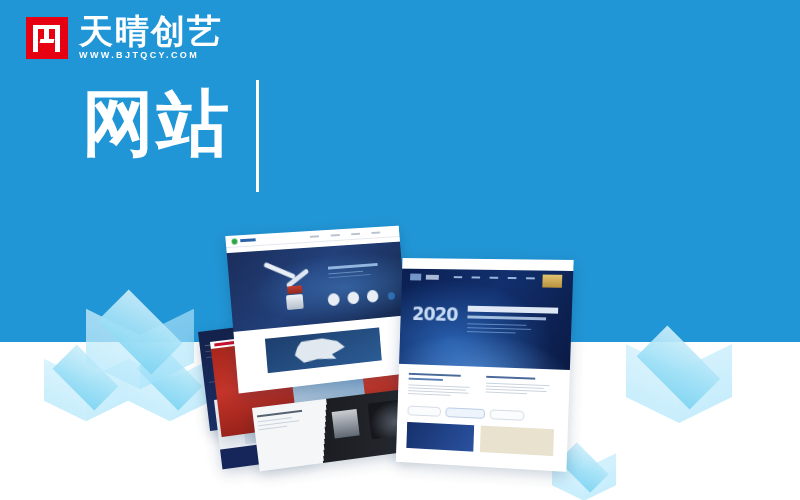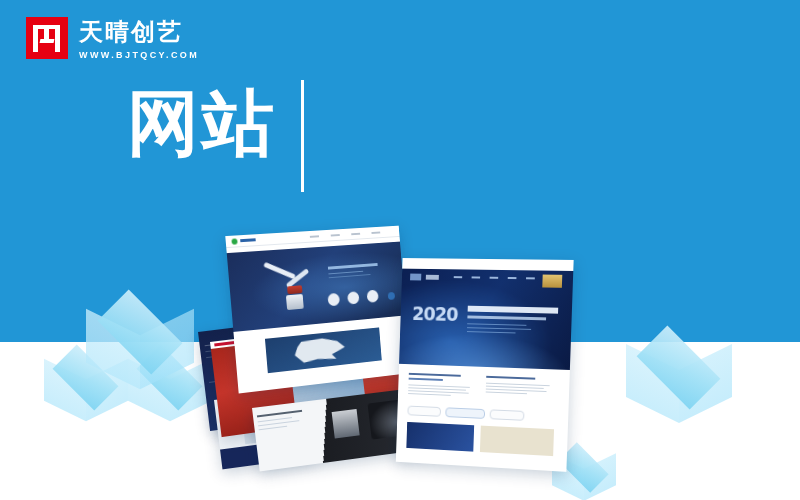--- a/index.html
+++ b/index.html
@@ -17,28 +17,28 @@
   
   .logo{position:absolute;left:26px;top:17px;display:flex;align-items:flex-start;}
   .logo-mark{width:42px;height:42px;background:#e60012;position:relative;flex:0 0 auto;}
   .logo-mark i{position:absolute;background:#ffffff;display:block;}
   .lm-a{left:7px;top:8px;width:5px;height:27px;}
   .lm-b{left:18px;top:8px;width:5px;height:18px;}
   .lm-c{left:29px;top:8px;width:5px;height:27px;}
   .lm-d{left:7px;top:8px;width:27px;height:4px;}
   .lm-e{left:14px;top:22px;width:14px;height:4px;transform:skewX(-12deg);}
   .logo-text{margin-left:11px;display:flex;flex-direction:column;justify-content:flex-start;}
-  .logo-cn{color:#ffffff;font-size:24px;line-height:30px;font-weight:700;letter-spacing:2px;
-           font-family:Liberation Sans, sans-serif;}
+  .logo-cn{color:#ffffff;font-size:34px;line-height:30px;font-weight:700;letter-spacing:2px;
+           font-family:Liberation Serif, serif;}
   .logo-url{color:#ffffff;font-size:9px;line-height:12px;letter-spacing:2.4px;font-weight:700;margin-top:2px;}
 
   
   .headline{position:absolute;left:82px;top:78px;display:flex;align-items:stretch;}
   .kw{color:#ffffff;font-size:72px;line-height:78px;font-weight:700;letter-spacing:3px;
-      font-family:"DejaVu Sans","Liberation Sans",sans-serif;white-space:nowrap;padding-top:6px;margin-left:45px;}
+      font-family:"DejaVu Sans","Liberation Sans",sans-serif;white-space:nowrap;padding-top:6px;}
   .divider{width:3px;background:#ffffff;margin:0 22px 0 24px;height:112px;align-self:flex-start;margin-top:2px;}
   .right-col{display:flex;flex-direction:column;}
   .boxed{background:#ffffff;padding:6px 26px 8px 26px;display:inline-block;}
   .boxed-txt{color:#2196d6;font-size:44px;line-height:52px;font-weight:700;letter-spacing:1px;
              font-family:"DejaVu Sans","Liberation Sans",sans-serif;white-space:nowrap;}
   .subtitle{color:#ffffff;font-size:27px;line-height:32px;font-weight:700;letter-spacing:1px;margin-top:16px;
             font-family:"DejaVu Sans","Liberation Sans",sans-serif;white-space:nowrap;}
 
   
   .cube{position:absolute;}

